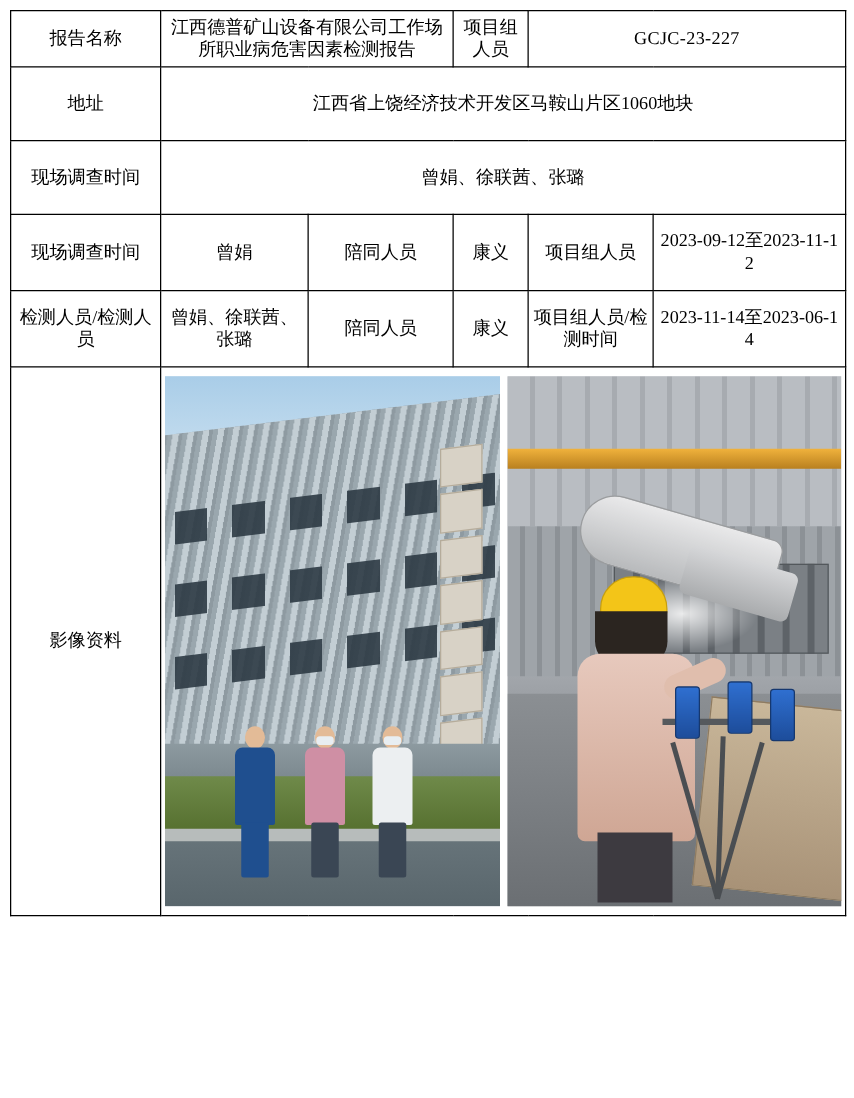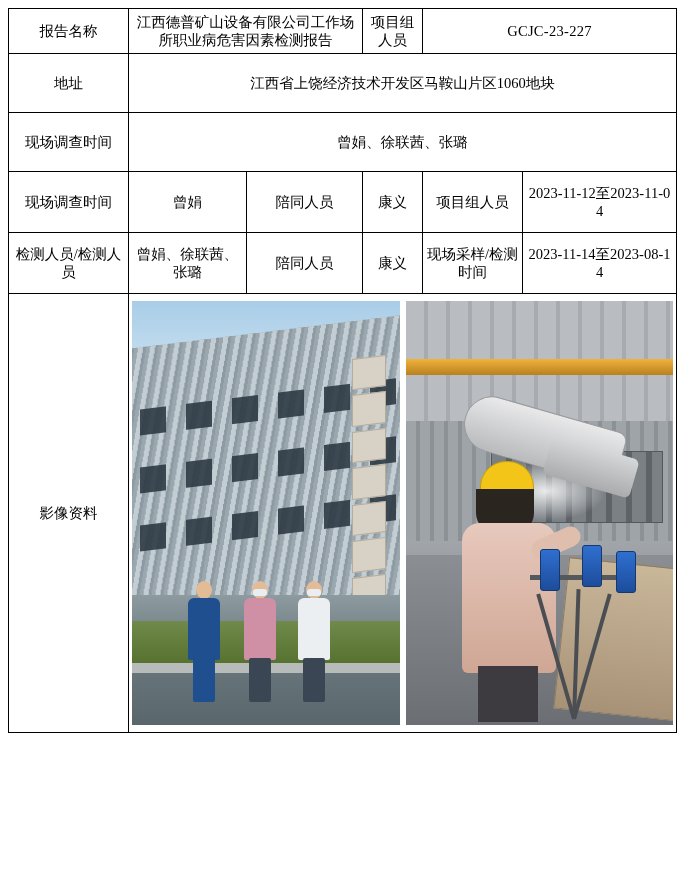--- a/index.html
+++ b/index.html
@@ -287,30 +287,30 @@
       <td class="label" style="height:50px">现场调查时间</td>
       <td class="val" colspan="5">曾娟、徐联茜、张璐</td>
     </tr>
 
     <tr>
       <td class="label" style="height:52px">现场调查时间</td>
       <td class="val">曾娟</td>
       <td class="label">陪同人员</td>
       <td class="val">康义</td>
       <td class="label">项目组人员</td>
-      <td class="val">2023-11-12至2023-11-04</td>
+      <td class="val">2023-09-12至2023-11-12</td>
     </tr>
 
     <tr>
       <td class="label" style="height:52px">检测人员/检测人员</td>
       <td class="val">曾娟、徐联茜、张璐</td>
       <td class="label">陪同人员</td>
       <td class="val">康义</td>
-      <td class="label">现场采样/检测时间</td>
-      <td class="val">2023-11-14至2023-08-14</td>
+      <td class="label">项目组人员/检测时间</td>
+      <td class="val">2023-11-14至2023-06-14</td>
     </tr>
 
 
     <tr>
       <td class="label media-label">影像资料</td>
       <td class="media-cell" colspan="5">
         <div class="media-wrap">
 
           <div class="photo p1">
             <div class="sky"></div>

